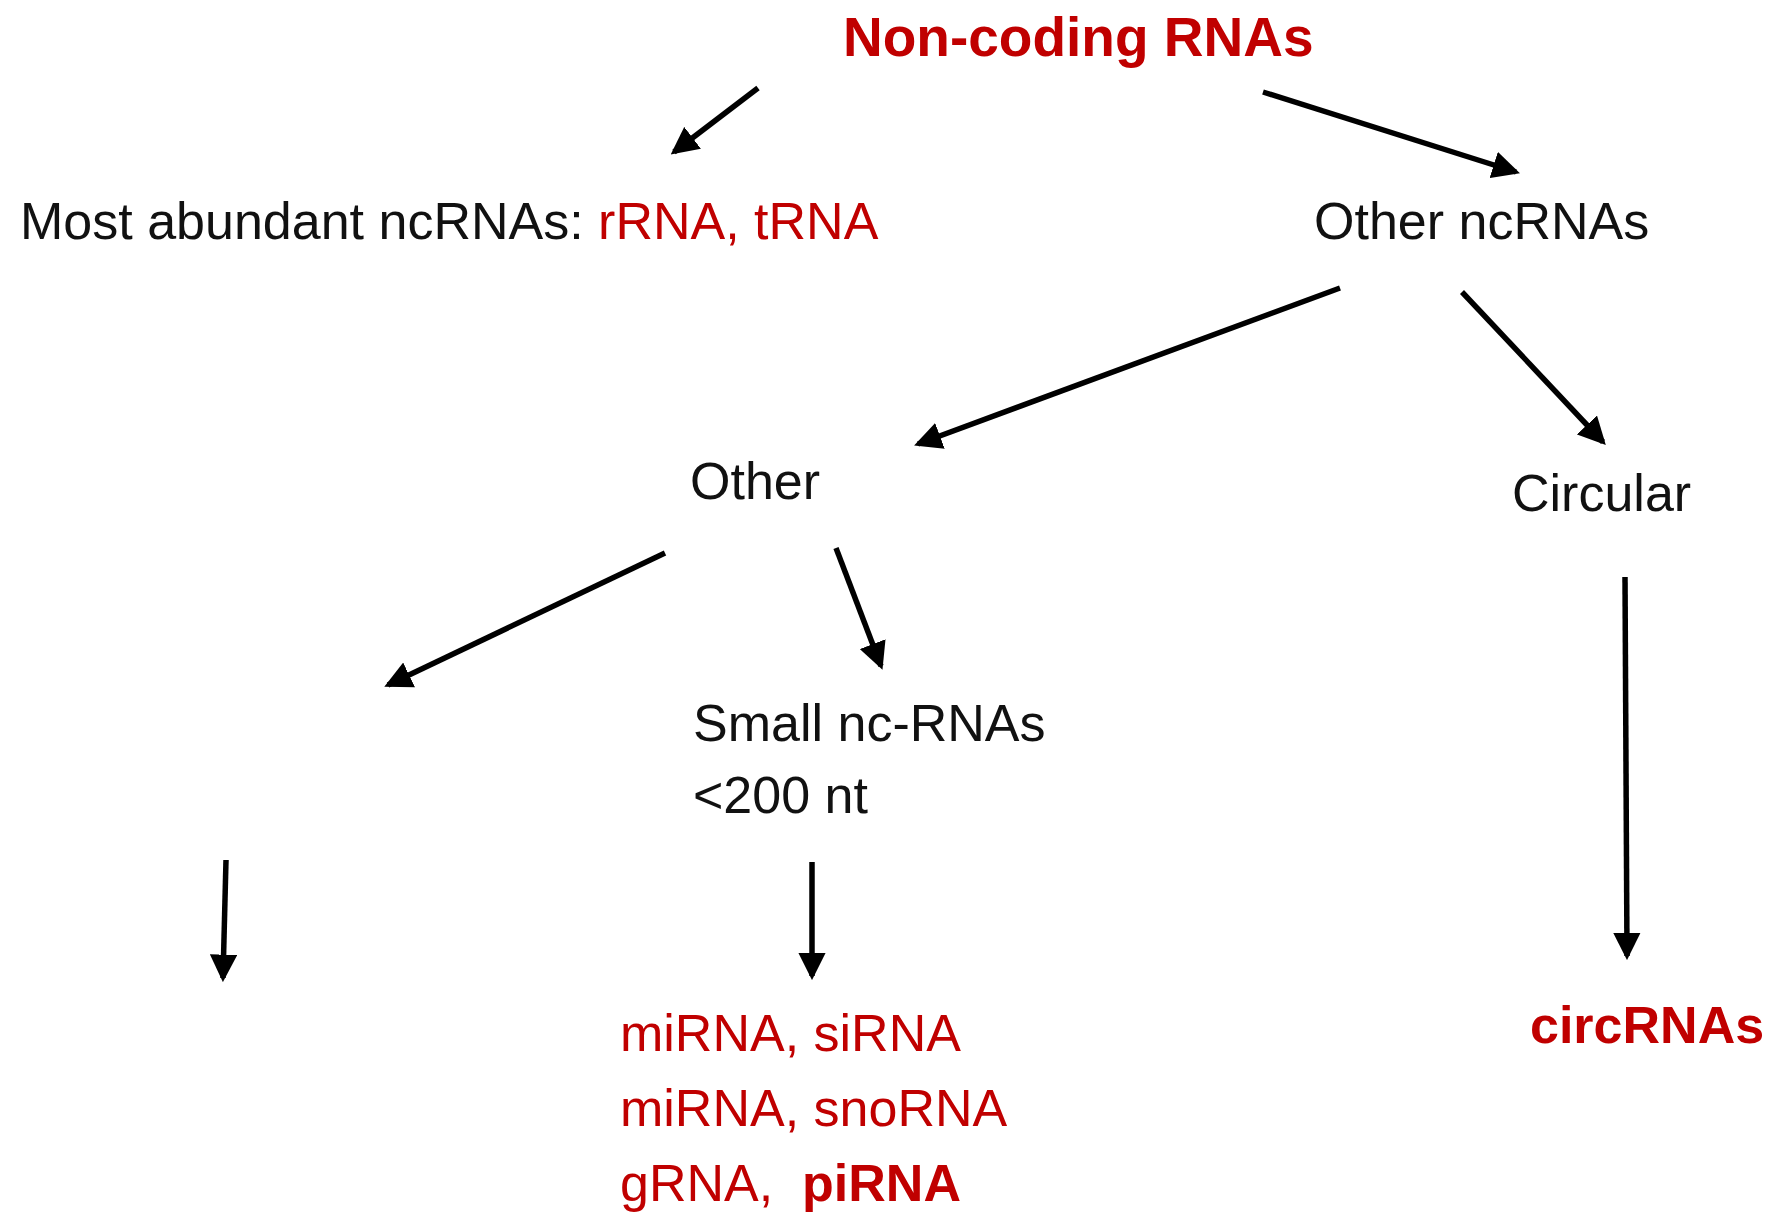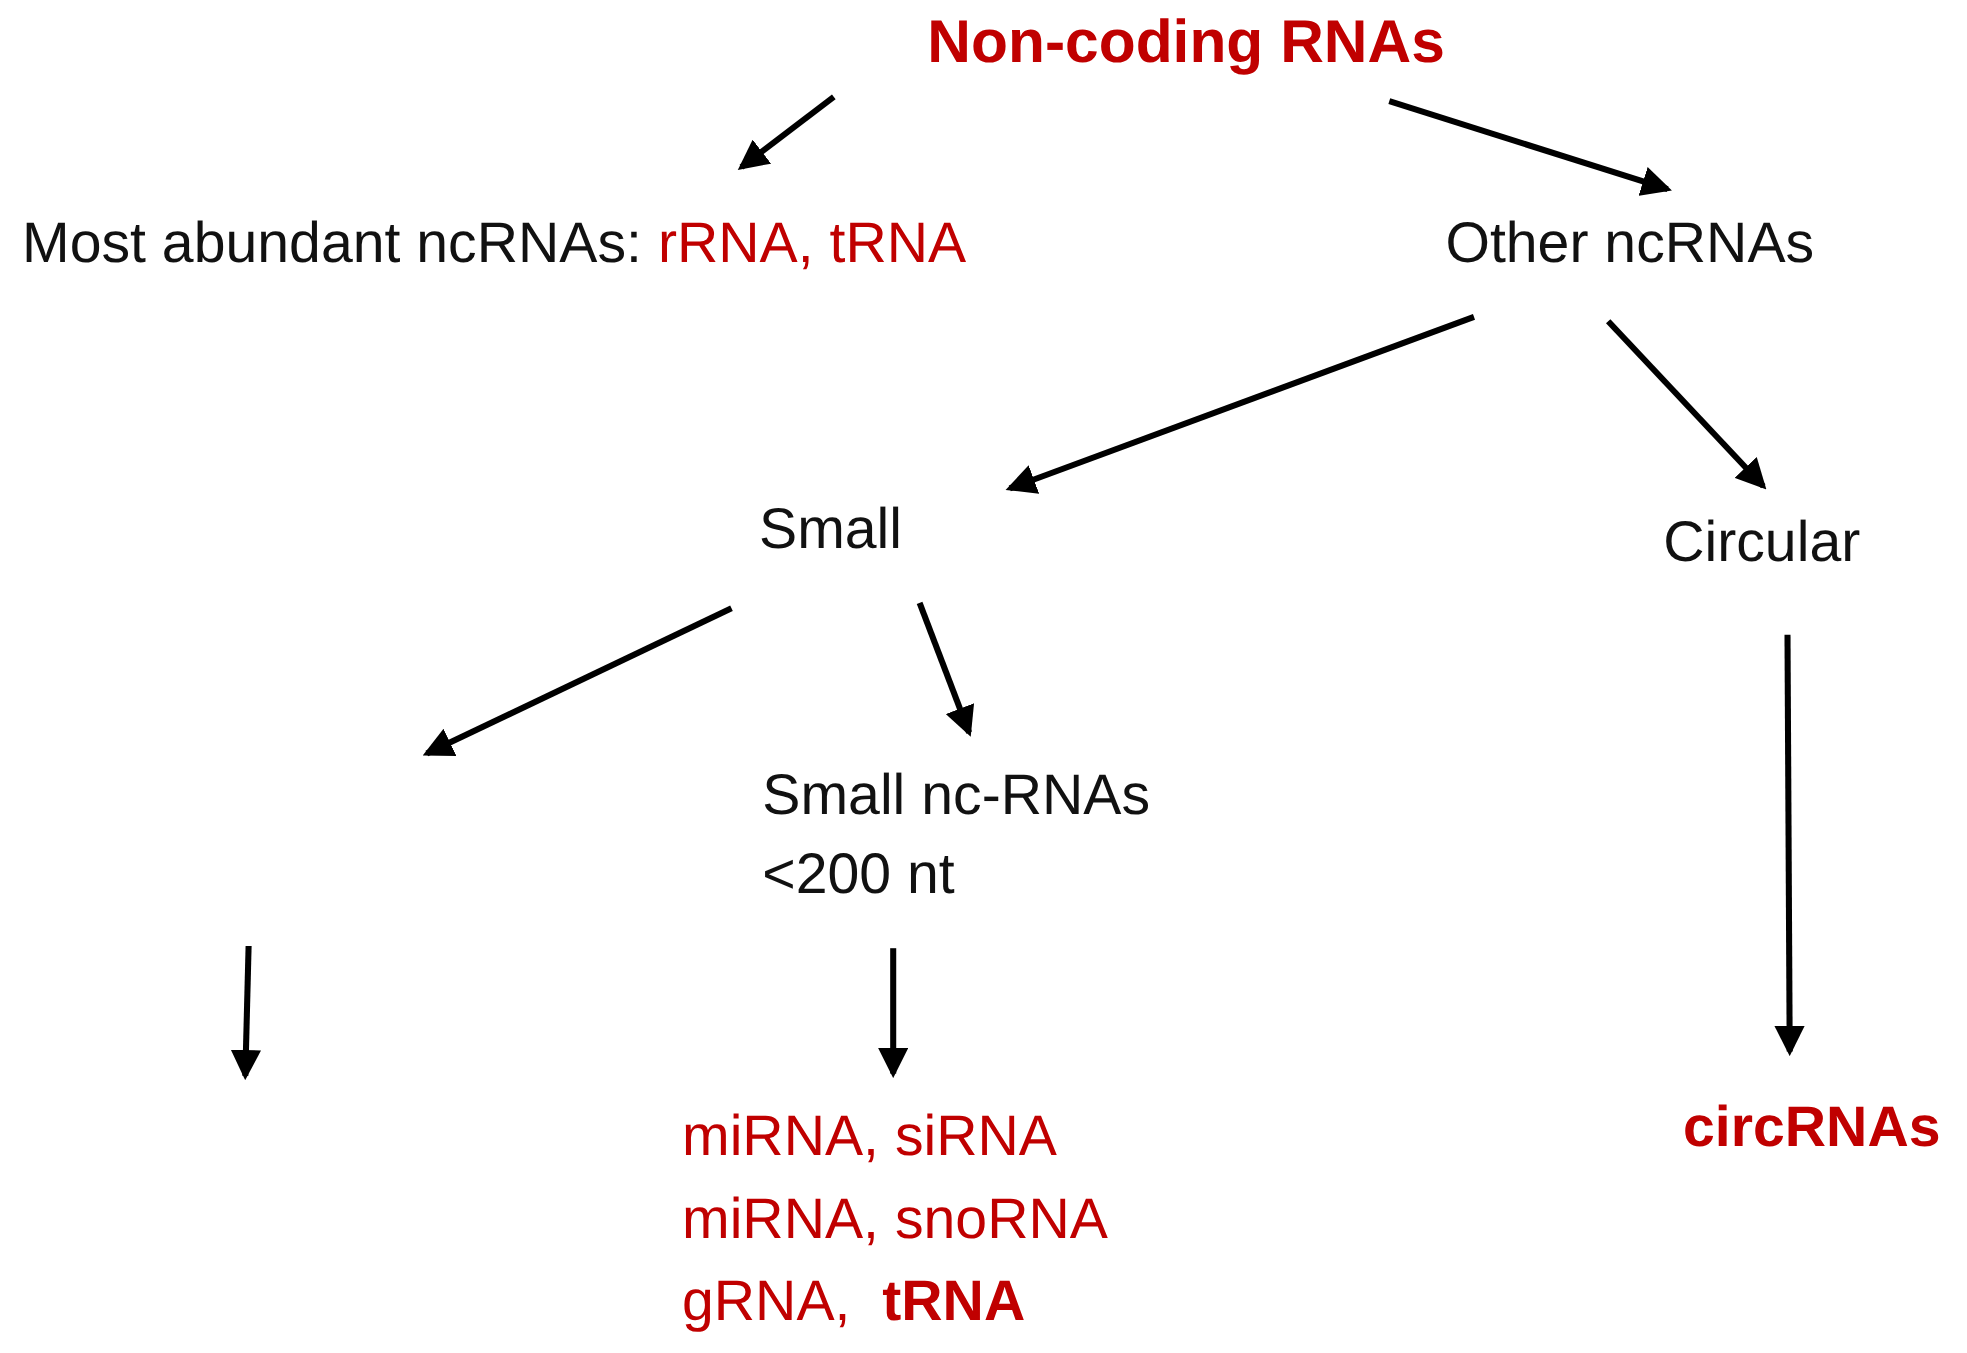--- a/index.html
+++ b/index.html
@@ -56,34 +56,34 @@
   </svg>
 
   <div id="abundant" class="label">
     <span>Most abundant ncRNAs: </span><span class="red">rRNA, tRNA</span>
   </div>
 
   <div id="title" class="label red">Non-coding RNAs</div>
 
   <div id="other" class="label">Other ncRNAs</div>
 
-  <div id="linear" class="label">Small</div>
+  <div id="linear" class="label">Other</div>
 
   <div id="circular" class="label">Circular</div>
 
 
   <div id="smallnode" class="label">
     <div>Small nc-RNAs</div>
     <div>&lt;200 nt</div>
   </div>
 
 
   <div id="members" class="label red">
     <div>miRNA, siRNA</div>
     <div>miRNA, snoRNA</div>
     <div>
-      <span>gRNA,&nbsp; </span><span class="bold">tRNA</span>
+      <span>gRNA,&nbsp; </span><span class="bold">piRNA</span>
     </div>
   </div>
 
   <div id="circ" class="label red">circRNAs</div>
 
 </div>
 
 </body></html>

